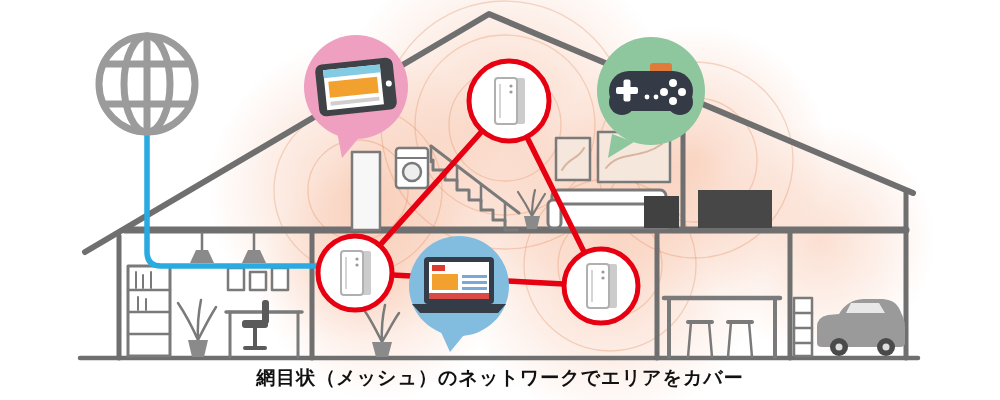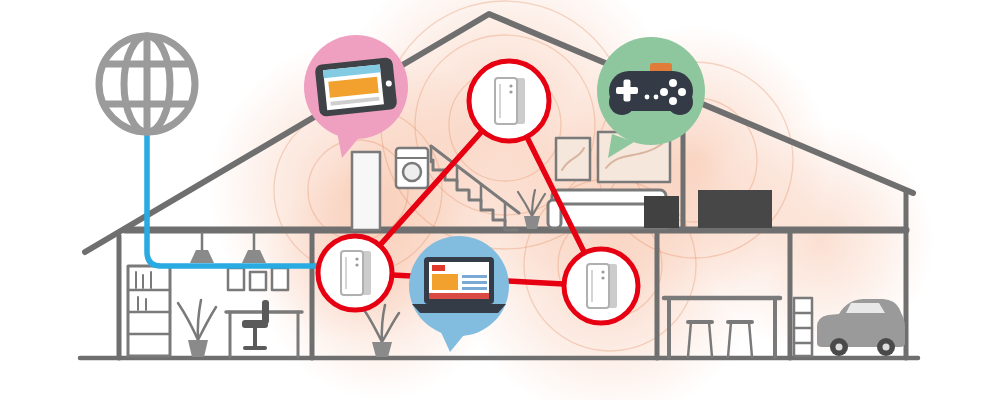--- a/index.html
+++ b/index.html
@@ -256,13 +256,14 @@
       <rect x="432" y="274" width="26" height="16" fill="#f2a12e"></rect>
       <rect x="462" y="275" width="25" height="3" fill="#7aa9d6"></rect>
       <rect x="462" y="281" width="25" height="3" fill="#7aa9d6"></rect>
       <rect x="462" y="287" width="25" height="3" fill="#7aa9d6"></rect>
       <rect x="429" y="293" width="60" height="6" fill="#d94a45"></rect>
       <path d="M412,304 L506,304 L498,313 L420,313 Z" fill="#333c47"></path>
     </g>
   </g>
 </svg>
 
+<div class="caption">網目状（メッシュ）のネットワークでエリアをカバー</div>
 </div>
 
 </body></html>

